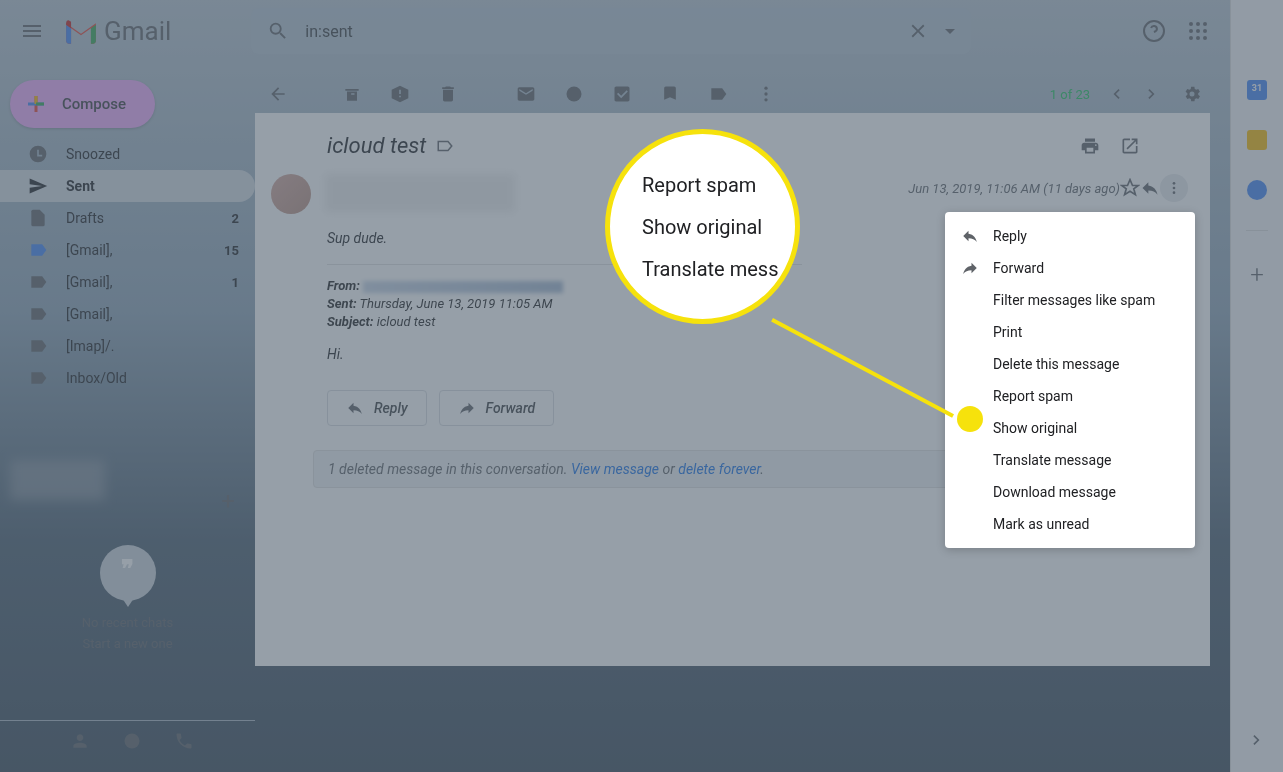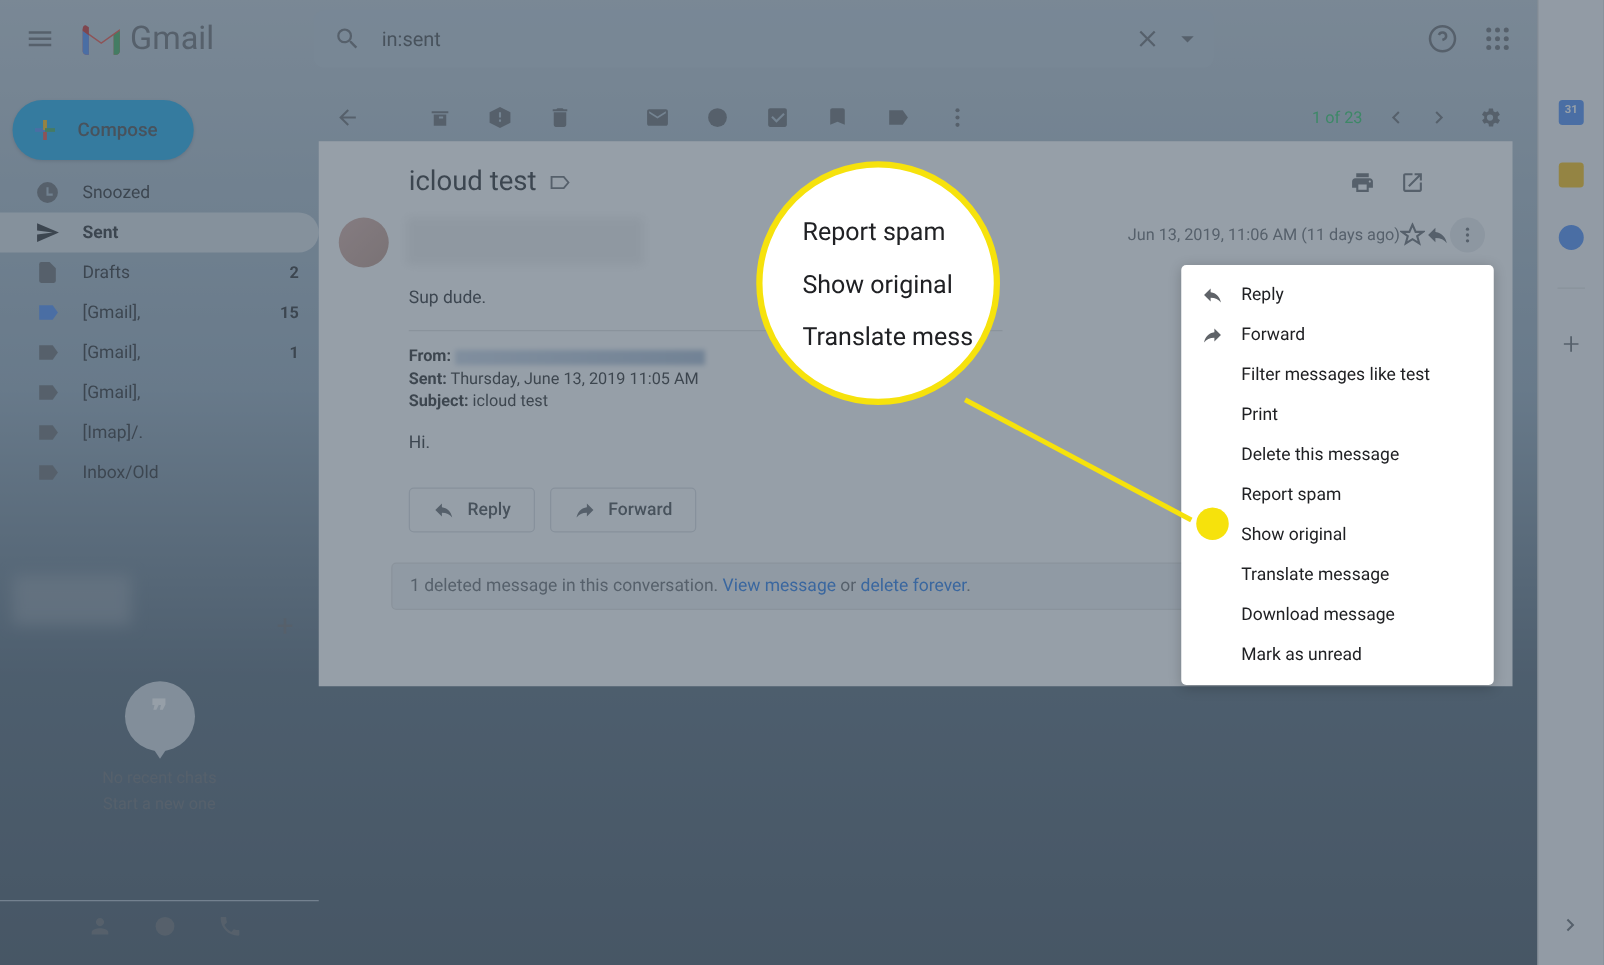--- a/index.html
+++ b/index.html
@@ -71,21 +71,21 @@
     .sidebar {
       position: absolute;
       top: 70px; left: 0;
       width: 255px;
       height: 700px;
     }
     .compose-btn {
       margin: 10px;
       width: 145px;
       height: 48px;
-      background: #0ea5e9;
+      background: #f0abfc;
       border-radius: 24px;
       display: flex;
       align-items: center;
       padding-left: 14px;
       box-shadow: 0 1px 3px rgba(0,0,0,0.2);
       cursor: pointer;
     }
     .compose-plus { width: 24px; height: 24px; margin-right: 14px; }
     .compose-label { font-size: 15px; color: #3c4043; font-weight: 500; }
     .sidebar-list { margin-top: 10px; }
@@ -160,23 +160,24 @@
       align-items: center;
     }
     .toolbar-icon { width: 20px; height: 20px; color: #5f6368; margin-right: 28px; cursor: pointer; }
     .toolbar-spacer { flex: 1; }
     .pager-text { font-size: 13px; color: #22c55e; margin-right: 16px; }
     
     .message-card {
       position: absolute;
       top: 113px; left: 255px;
       width: 955px;
-      height: 436px;
+      height: 553px;
       background: #fff;
       z-index: 40;
+      font-style: italic;
     }
     .msg-header {
       padding: 20px 70px 16px 72px;
       display: flex;
       align-items: center;
     }
     .subject { font-size: 22px; color: #202124; font-weight: 400; }
     .label-chip { margin-left: 10px; width: 18px; height: 18px; }
     .msg-header .right { margin-left: auto; display: flex; gap: 20px; }
     .msg-sender-row {
@@ -566,21 +567,21 @@
       </svg>
     <span>Reply</span>
   </div>
   <div class="menu-item">
     <svg class="micon" viewBox="0 0 24 24" fill="currentColor">
         <path d="M14 9V5l7 7-7 7v-4.1c-5 0-8.5 1.6-11 5.1 1-5 4-10 11-11z"></path>
       </svg>
     <span>Forward</span>
   </div>
   <div class="menu-item">
-      <span>Filter messages like test</span>
+      <span>Filter messages like spam</span>
     </div>
   <div class="menu-item">
       <span>Print</span>
     </div>
   <div class="menu-item">
       <span>Delete this message</span>
     </div>
   <div class="menu-item">
       <span>Report spam</span>
     </div>

